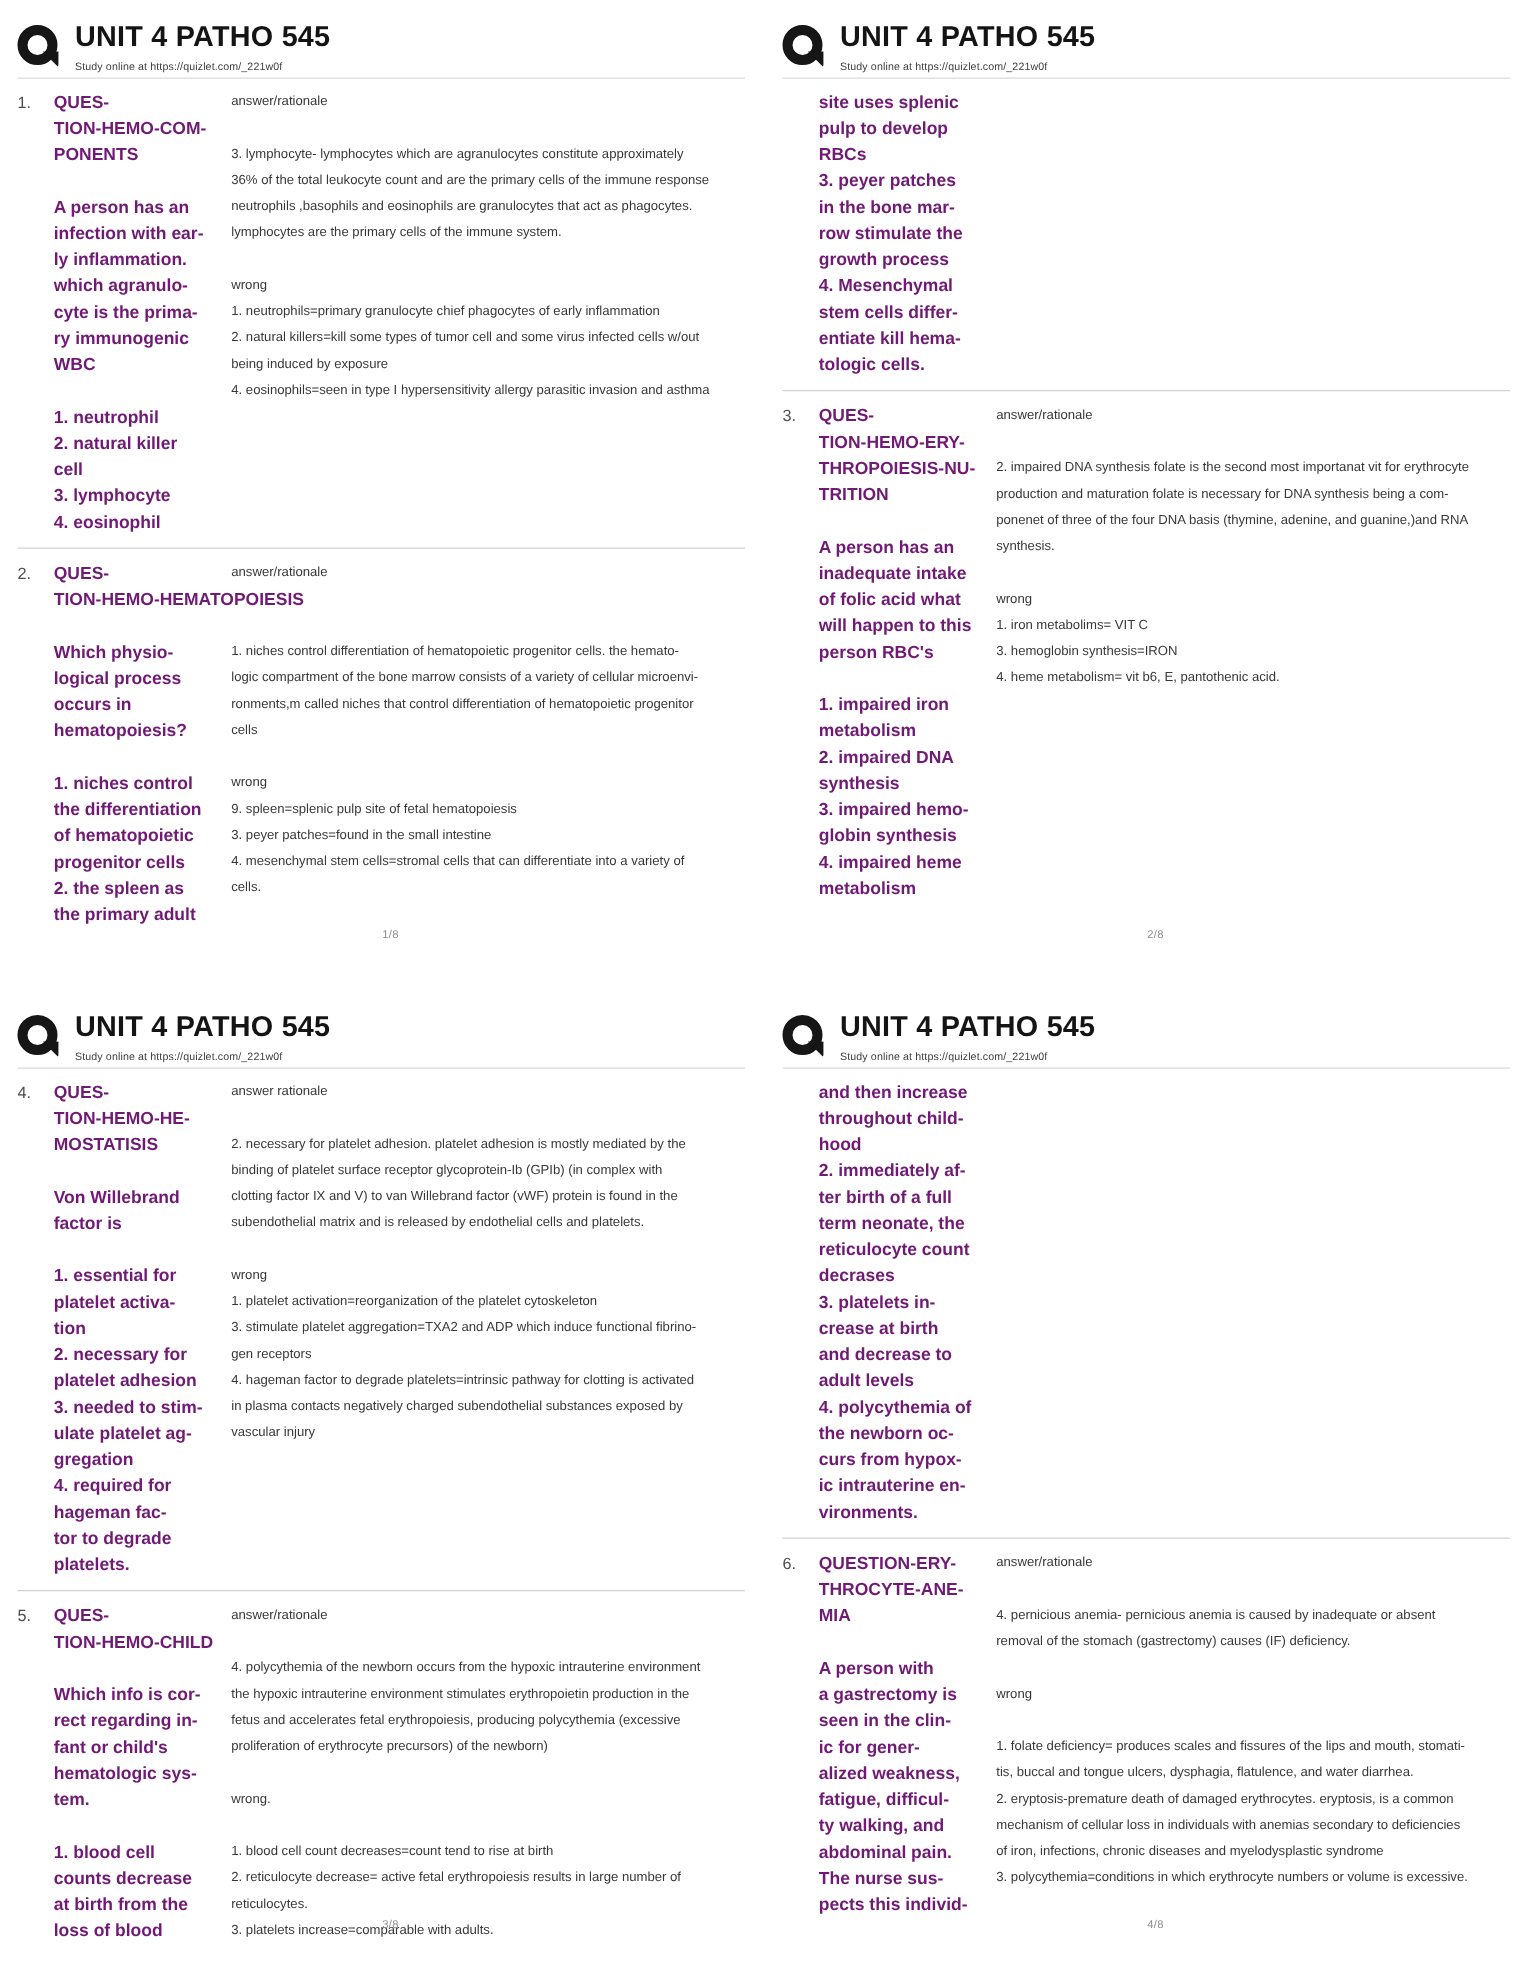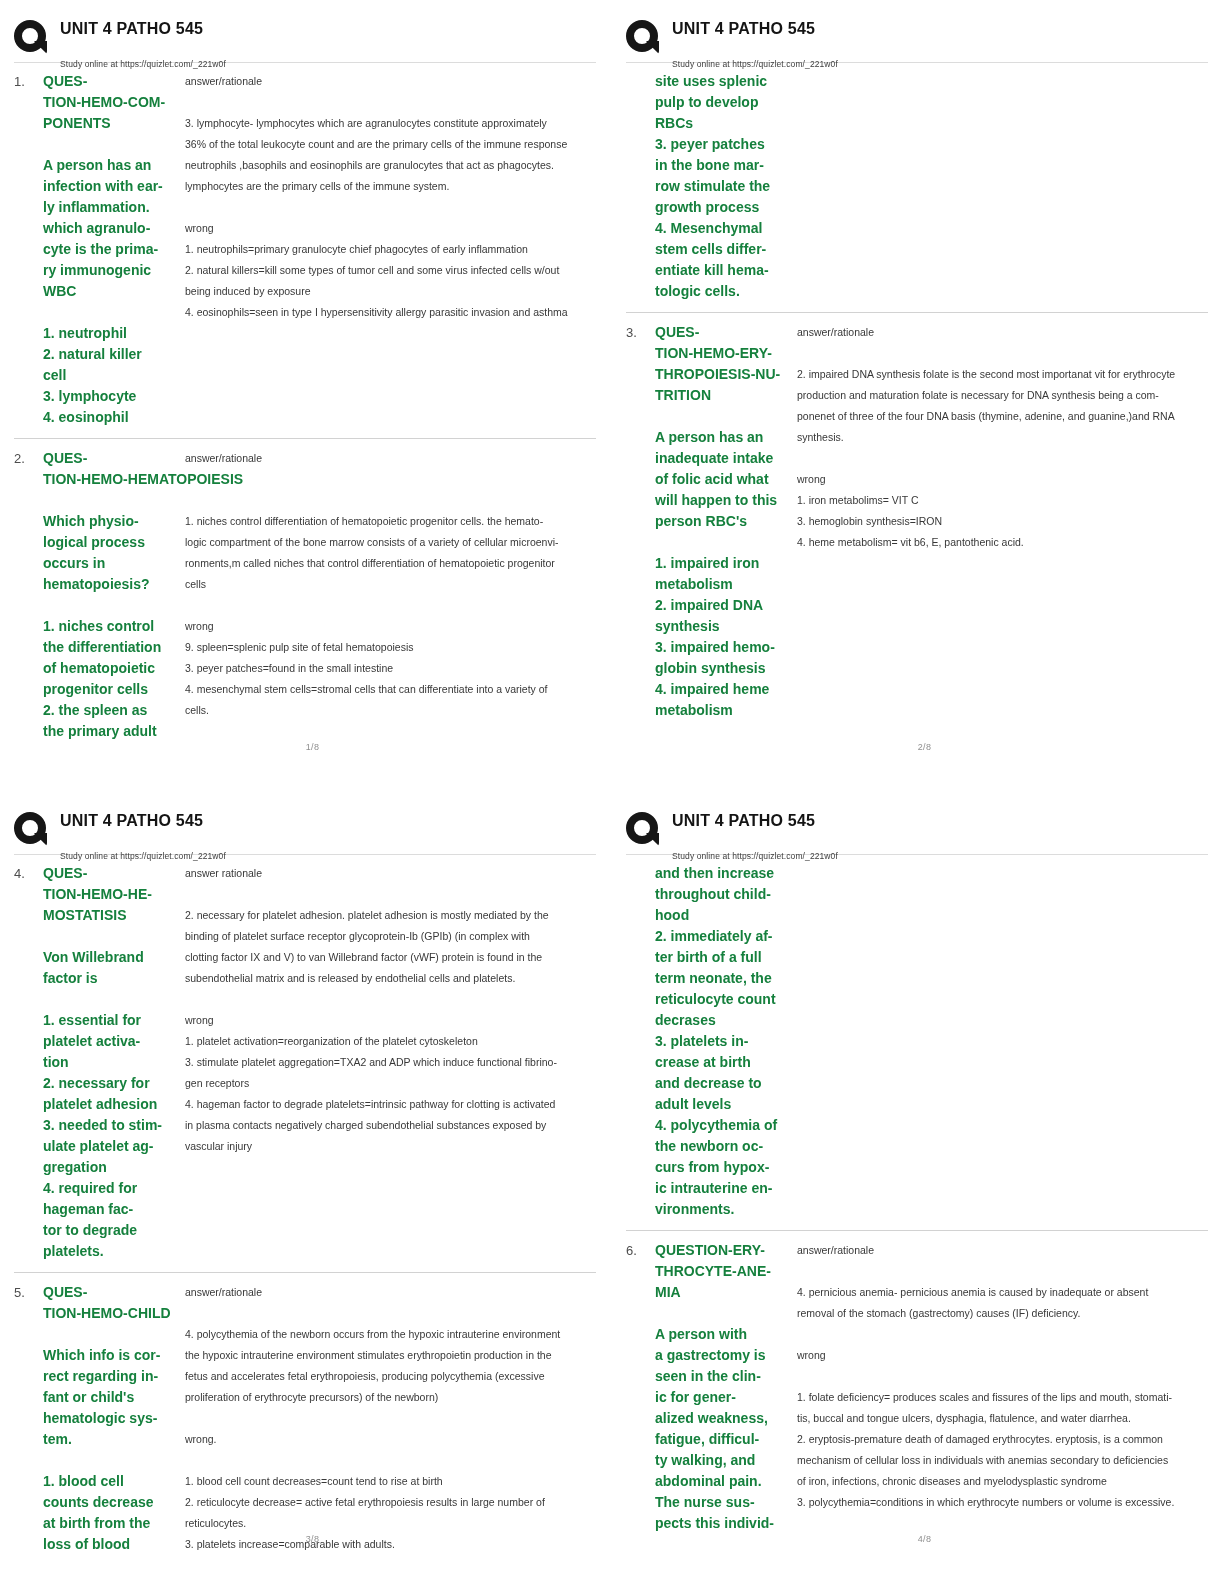--- a/index.html
+++ b/index.html
@@ -17,27 +17,27 @@
   .qlogo-ring {
     position:absolute; left:0; top:0; width:32px; height:32px; box-sizing:border-box;
     border:8px solid #161616; border-radius:50%;
   }
   .qlogo-tail {
     position:absolute; left:20px; top:21px; width:13px; height:13px; background:#161616;
     clip-path:polygon(0 0, 100% 0, 100% 100%, 28% 28%);
     border-radius:0 0 3px 0;
   }
   .header-text { padding-top:1px; }
-  .doc-title { font-size:16px; font-weight:bold; color:#141414; letter-spacing:.2px; line-height:20px; }
-  .doc-subtitle { font-size:8.5px; color:#3d3d3d; margin-top:20px; letter-spacing:.1px; }
+  .doc-title { font-size:23px; font-weight:bold; color:#141414; letter-spacing:.2px; line-height:20px; }
+  .doc-subtitle { font-size:8.5px; color:#3d3d3d; margin-top:9px; letter-spacing:.1px; }
   .qa-list { position:absolute; left:14px; right:16px; top:62px; }
   .qa { display:flex; align-items:flex-start; padding:9px 0 10px; }
   .qa + .qa { border-top:1px solid #d2d2d2; }
   .qa-num { width:29px; flex:none; font-size:13px; color:#4d4d4d; line-height:21px; }
-  .qa-term { width:133px; flex:none; font-size:14px; font-weight:bold; color:#15803d; }
+  .qa-term { width:133px; flex:none; font-size:14px; font-weight:bold; color:#701a75; }
   .qa-term .line { height:21px; line-height:21px; white-space:nowrap; overflow:visible; }
   .qa-answer { flex:1; min-width:0; padding-left:9px; font-size:10.5px; color:#383838; letter-spacing:0; }
   .qa-answer .line { height:21px; line-height:21px; white-space:nowrap; overflow:visible; }
   .page-footer {
     position:absolute; left:13px; right:0; bottom:40px; text-align:center;
     font-size:9px; color:#8f8f8f; letter-spacing:.3px;
   }
 </style>
 </head>
 <body>

